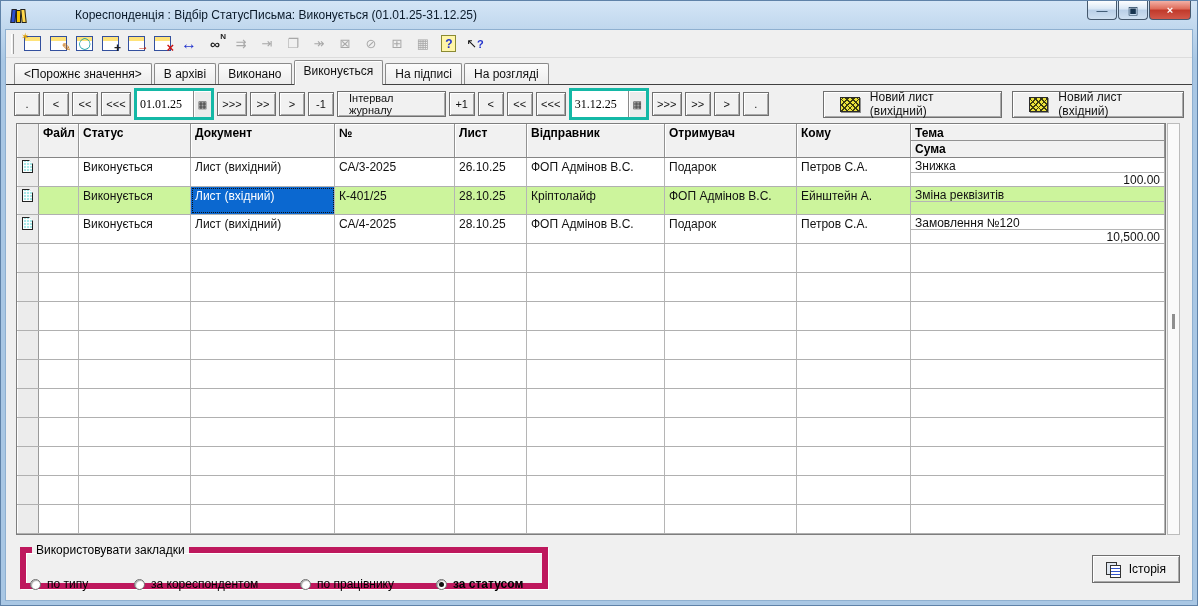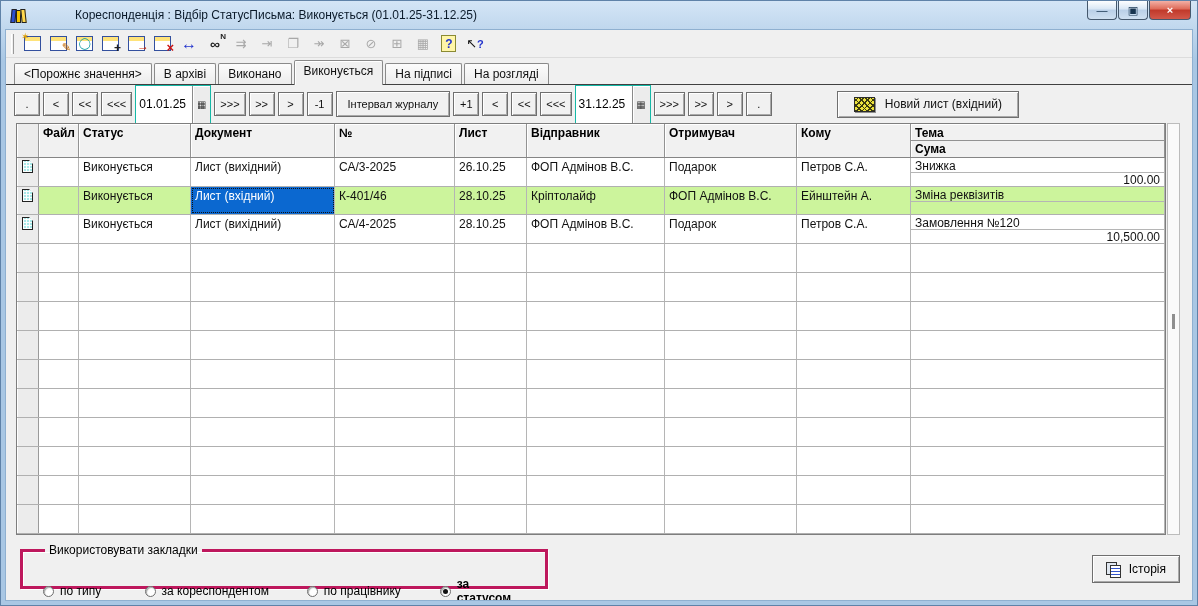--- a/index.html
+++ b/index.html
@@ -44,21 +44,21 @@
     height:21px; padding:3px 9px 0; font-size:12px; color:#111; margin-right:2px;
     background:linear-gradient(#fcfcfc,#ececec); border:1px solid #8a8a8a; border-bottom:none;
     border-radius:2px 2px 0 0; white-space:nowrap;
   }
   .tab.active { height:25px; margin-bottom:-1px; background:#f0f0f0; z-index:2; box-shadow:inset 1px 1px 0 #fff; }
   
   .navbar { height:36px; display:flex; align-items:center; padding:2px 8px 0; gap:3px; }
   .raised { background:#f1f1f1; border:1px solid #6f6f6f;
             box-shadow:inset 1px 1px 0 #ffffff, inset -1px -1px 0 #a9a9a9; }
   .nbtn { height:24px; min-width:26px; padding:0 5px; display:flex; align-items:center; justify-content:center; font-size:11px; color:#111; }
-  .datebox { height:39px; display:flex; align-items:stretch; border:1px solid #14b8a6; background:#fff; }
+  .datebox { height:32px; display:flex; align-items:stretch; border:3px solid #14b8a6; background:#fff;font-family:Liberation Serif, serif; }
   .datebox input { width:56px; border:none; outline:none; font-size:12px; padding:0 3px; font-family:inherit; }
   .calbtn { width:18px; display:flex; align-items:center; justify-content:center; font-size:10px; color:#333;
             background:#ececec; border-left:1px solid #8a8a8a; box-shadow:inset 1px 1px 0 #fff; }
   .bigbtn { height:27px; display:flex; align-items:center; gap:10px; padding:0 16px; font-size:12px; color:#111; }
   .env-icon { width:21px; height:15px; border:1px solid #2c2c2c; background-color:#ede33c;
     background-image:repeating-linear-gradient(45deg,#3a3a10 0 1px,transparent 1px 4px),
                      repeating-linear-gradient(-45deg,#3a3a10 0 1px,transparent 1px 4px);
     box-shadow:1px 1px 0 #8f8f8f; }
   .sp-big { width:52px; }
   
@@ -86,21 +86,21 @@
   .cell.sel { background:#0b68d0; color:#fff; outline:1px dotted #111; outline-offset:-2px; }
   
   .w-ic{width:22px; flex:0 0 22px;} .w-file{width:40px; flex:0 0 40px;} .w-status{width:112px; flex:0 0 112px;}
   .w-doc{width:144px; flex:0 0 144px;} .w-num{width:120px; flex:0 0 120px;} .w-date{width:72px; flex:0 0 72px;}
   .w-send{width:138px; flex:0 0 138px;} .w-recv{width:132px; flex:0 0 132px;} .w-to{width:114px; flex:0 0 114px;}
   .w-tema{flex:1;}
   .vscroll { width:13px; margin-left:1px; background:#fafafa; border:1px solid #bcbcbc; position:relative; }
   .vthumb { position:absolute; left:4px; top:190px; width:3px; height:15px; background:#8f8f8f; }
   
   .footer { flex:1; display:flex; align-items:flex-start; padding:8px 12px 0 14px; }
-  .group { width:528px; height:46px; border:3px solid #be185d; box-shadow:inset 1px 1px 0 #fff,1px 1px 0 #fff; padding:0 20px; }
+  .group { width:528px; height:46px; border:6px solid #be185d; box-shadow:inset 1px 1px 0 #fff,1px 1px 0 #fff; padding:0 4px; }
   .group legend { font-size:12px; padding:0 4px; margin-left:2px; }
   .radio-row { display:flex; align-items:center; margin-top:20px; }
   .radio { display:flex; align-items:center; gap:6px; font-size:12px; }
   .r1{width:104px;} .r2{width:166px;} .r3{width:136px;}
   .rb { width:11px; height:11px; border-radius:50%; background:#fff; border:1px solid #6e6e6e;
         box-shadow:inset 1px 1px 1px #aaa; position:relative; flex:0 0 auto; }
   .rb.on::after { content:""; position:absolute; left:2px; top:2px; width:5px; height:5px; border-radius:50%; background:#111; }
   .radio.selected { font-weight:bold; }
   .history { margin-left:auto; margin-top:12px; height:28px; display:flex; align-items:center; gap:9px; padding:0 13px; font-size:12px; }
   .hist-icon { width:14px; height:14px; position:relative; }
@@ -218,20 +218,24 @@
       <span class="nbtn raised">&lt;&lt;&lt;</span>
       <span class="datebox">
         <input value="31.12.25" style="">
         <span class="calbtn">▦</span>
       </span>
       <span class="nbtn raised">&gt;&gt;&gt;</span>
       <span class="nbtn raised">&gt;&gt;</span>
       <span class="nbtn raised">&gt;</span>
       <span class="nbtn raised">.</span>
       <span class="sp-big"></span>
+      <span class="bigbtn raised">
+        <span class="env-icon"></span>
+        <span>Новий лист (вихідний)</span>
+      </span>
       <span class="bigbtn raised" style="margin-left:7px;">
         <span class="env-icon"></span>
         <span>Новий лист (вхідний)</span>
       </span>
     </div>
 
     <div class="table-wrap">
       <div class="grid">
         <div class="hrow">
           <span class="hcell w-ic icon-cell"></span>
@@ -267,21 +271,21 @@
           </span>
         </div>
 
         <div class="drow hl">
           <span class="cell w-ic icon-cell" style="background:#ececec;">
               <span class="doc-icon"></span>
             </span>
           <span class="cell w-file"></span>
           <span class="cell w-status">Виконується</span>
           <span class="cell w-doc sel">Лист (вхідний)</span>
-          <span class="cell w-num">К-401/46</span>
+          <span class="cell w-num">К-401/25</span>
           <span class="cell w-date">28.10.25</span>
           <span class="cell w-send">Кріптолайф</span>
           <span class="cell w-recv">ФОП Адмінов В.С.</span>
           <span class="cell w-to">Ейнштейн А.</span>
           <span class="cell w-tema tema-cell">
             <span class="t">Зміна реквізитів</span>
             <span class="b"></span>
           </span>
         </div>
 

